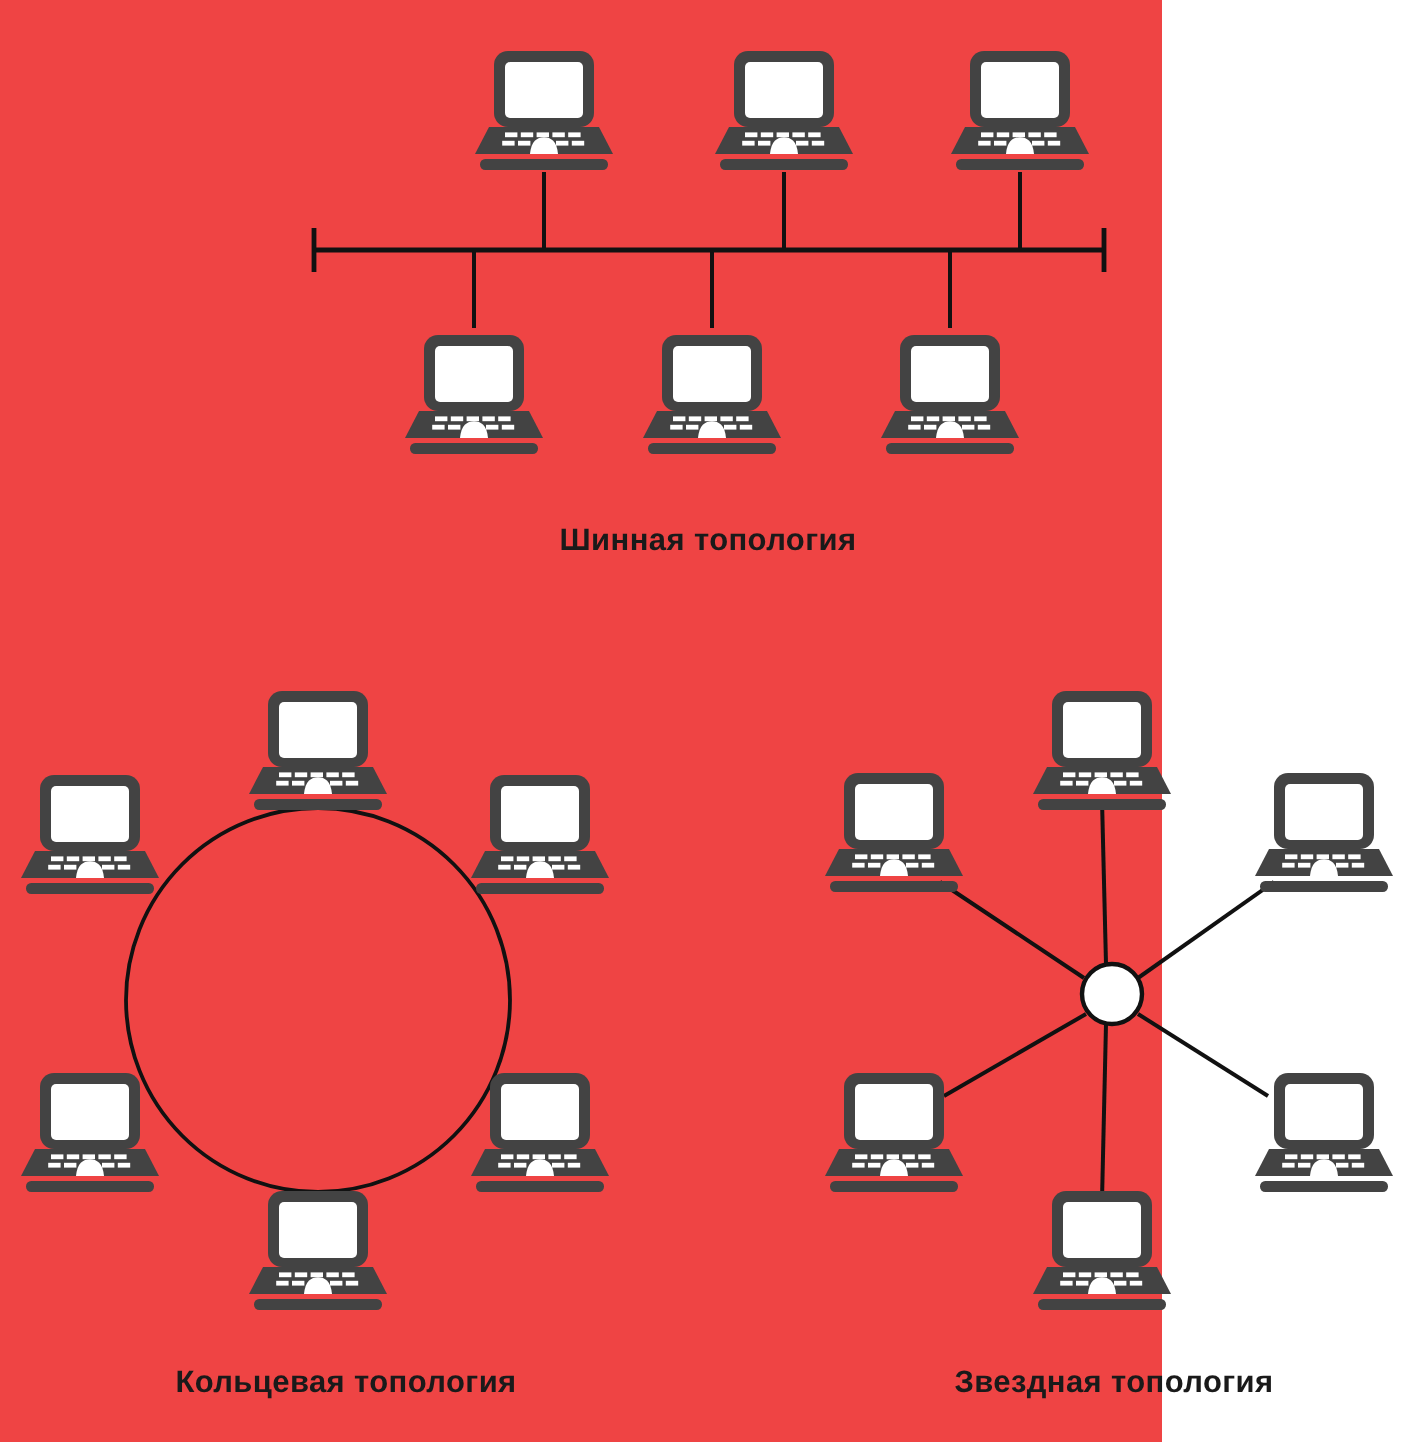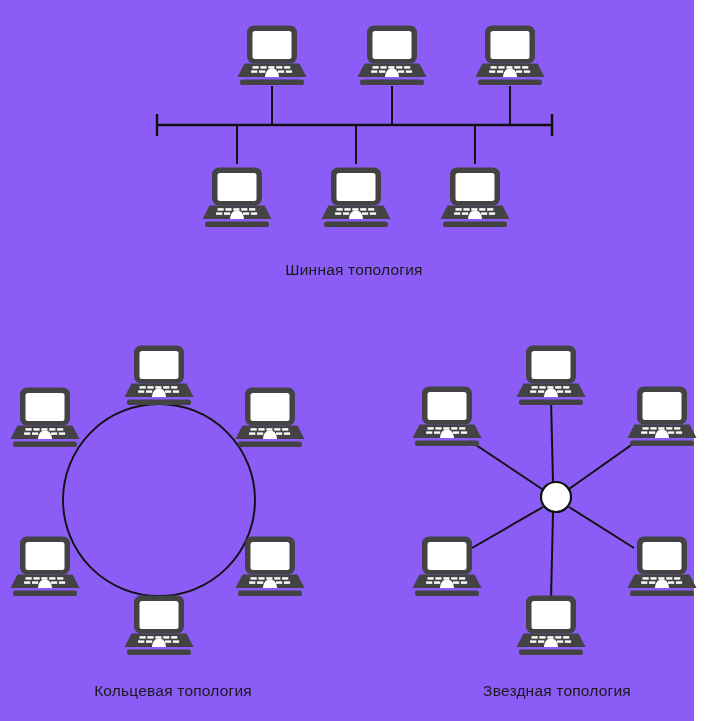--- a/index.html
+++ b/index.html
@@ -8,23 +8,24 @@
     background: #ffffff;
   }
   body {
     width: 709px;
     height: 721px;
     overflow: hidden;
     font-family: "Liberation Sans", sans-serif;
   }
   #diagram-root {
     position: relative;
-    width: 694px;
+    width: 581px;
     height: 721px;
-    background: #8b5cf6;
+    background: #ef4444;
+    font-weight: bold;
   }
   svg.canvas {
     position: absolute;
     top: 0;
     left: 0;
     width: 709px;
     height: 721px;
     display: block;
   }
   .topo-label {

